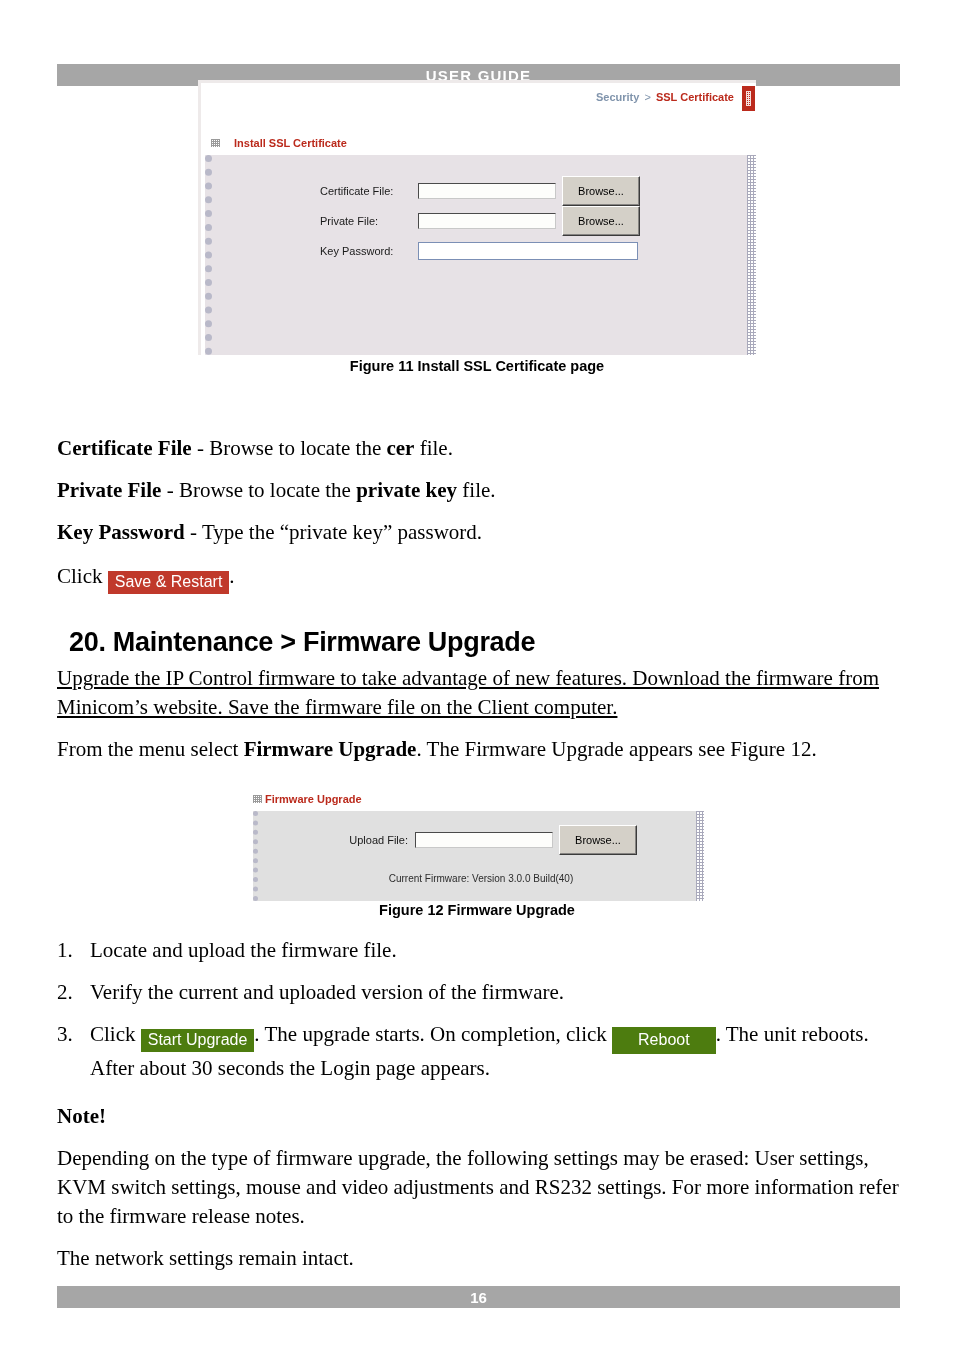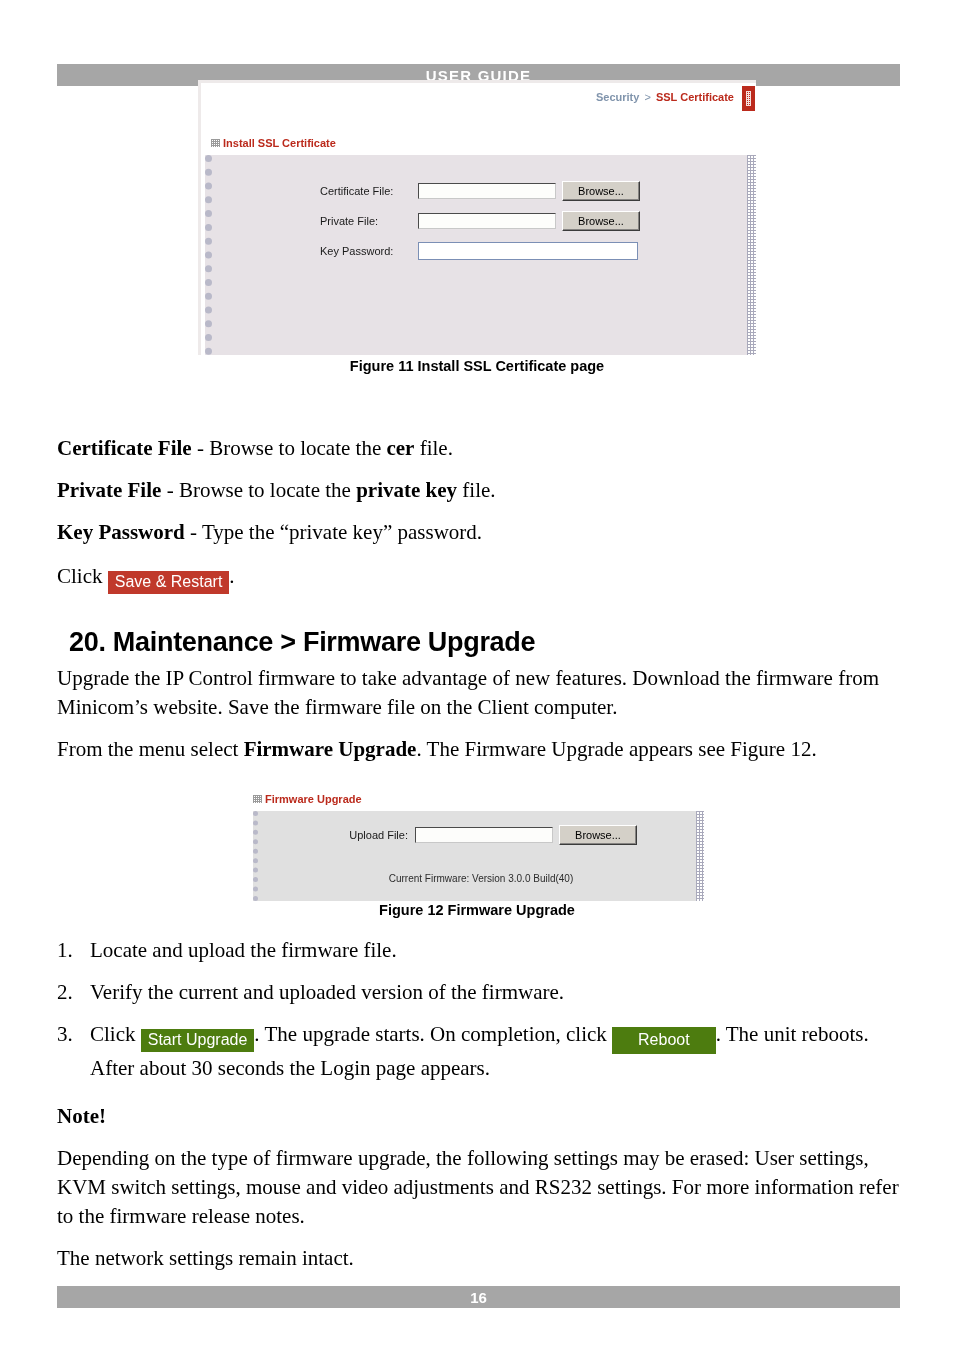--- a/index.html
+++ b/index.html
@@ -104,21 +104,21 @@
       repeating-linear-gradient(to right, #ffffff 0 1px, transparent 1px 2px);
     opacity: .85;
   }
 
   .fig11 .section-title-row {
     position: absolute;
     left: 10px;
     top: 54px;
     display: flex;
     align-items: center;
-    gap: 3px;
+    gap: 14px;
   }
   .grid-icon {
     width: 9px;
     height: 8px;
     background-image:
       repeating-linear-gradient(to bottom, #9a9a9a 0 1px, transparent 1px 2px),
       repeating-linear-gradient(to right, #9a9a9a 0 1px, transparent 1px 2px);
   }
   .fig11 .section-title {
     font-family: "Liberation Sans", sans-serif;
@@ -182,21 +182,21 @@
   }
   .txt-input.plain {
     border: 1px solid #7b8fb5;
     background: #ffffff;
     width: 220px;
     height: 18px;
   }
   .browse-btn {
     margin-left: 6px;
     width: 78px;
-    height: 20px;
+    height: 30px;
     background: #d4d0c8;
     border-top: 1px solid #ffffff;
     border-left: 1px solid #ffffff;
     border-right: 1px solid #3b3b3b;
     border-bottom: 1px solid #3b3b3b;
     box-shadow: inset -1px -1px 0 #868482;
     font-family: "Liberation Sans", sans-serif;
     font-size: 11px;
     color: #000000;
     display: flex;
@@ -408,21 +408,21 @@
 <div class="body-text" style="top:518px;">
   <b>Key Password</b><span> - </span><span>Type the “private key” password.</span>
 </div>
 
 <div class="body-text" style="top:562px;">
   <span>Click </span><span class="inline-btn red">Save &amp; Restart</span><span>.</span>
 </div>
 
 <h2 class="section-heading" style="top:615px;">20. Maintenance &gt; Firmware Upgrade</h2>
 
-<div class="body-text" style="top:664px;">Upgrade the IP Control firmware to take advantage of new features. Download the firmware from Minicom’s website. Save the firmware file on the Client computer.</div>
+<div class="body-text" style="top:664px;text-decoration:underline;">Upgrade the IP Control firmware to take advantage of new features. Download the firmware from Minicom’s website. Save the firmware file on the Client computer.</div>
 
 <div class="body-text" style="top:735px;">
   <span>From the menu select </span><b>Firmware Upgrade</b><span>. The Firmware Upgrade appears see Figure 12.</span>
 </div>
 
 <div class="fig12">
   <div class="section-title-row">
     <span class="grid-icon"></span>
     <span class="section-title">Firmware Upgrade</span>
   </div>

